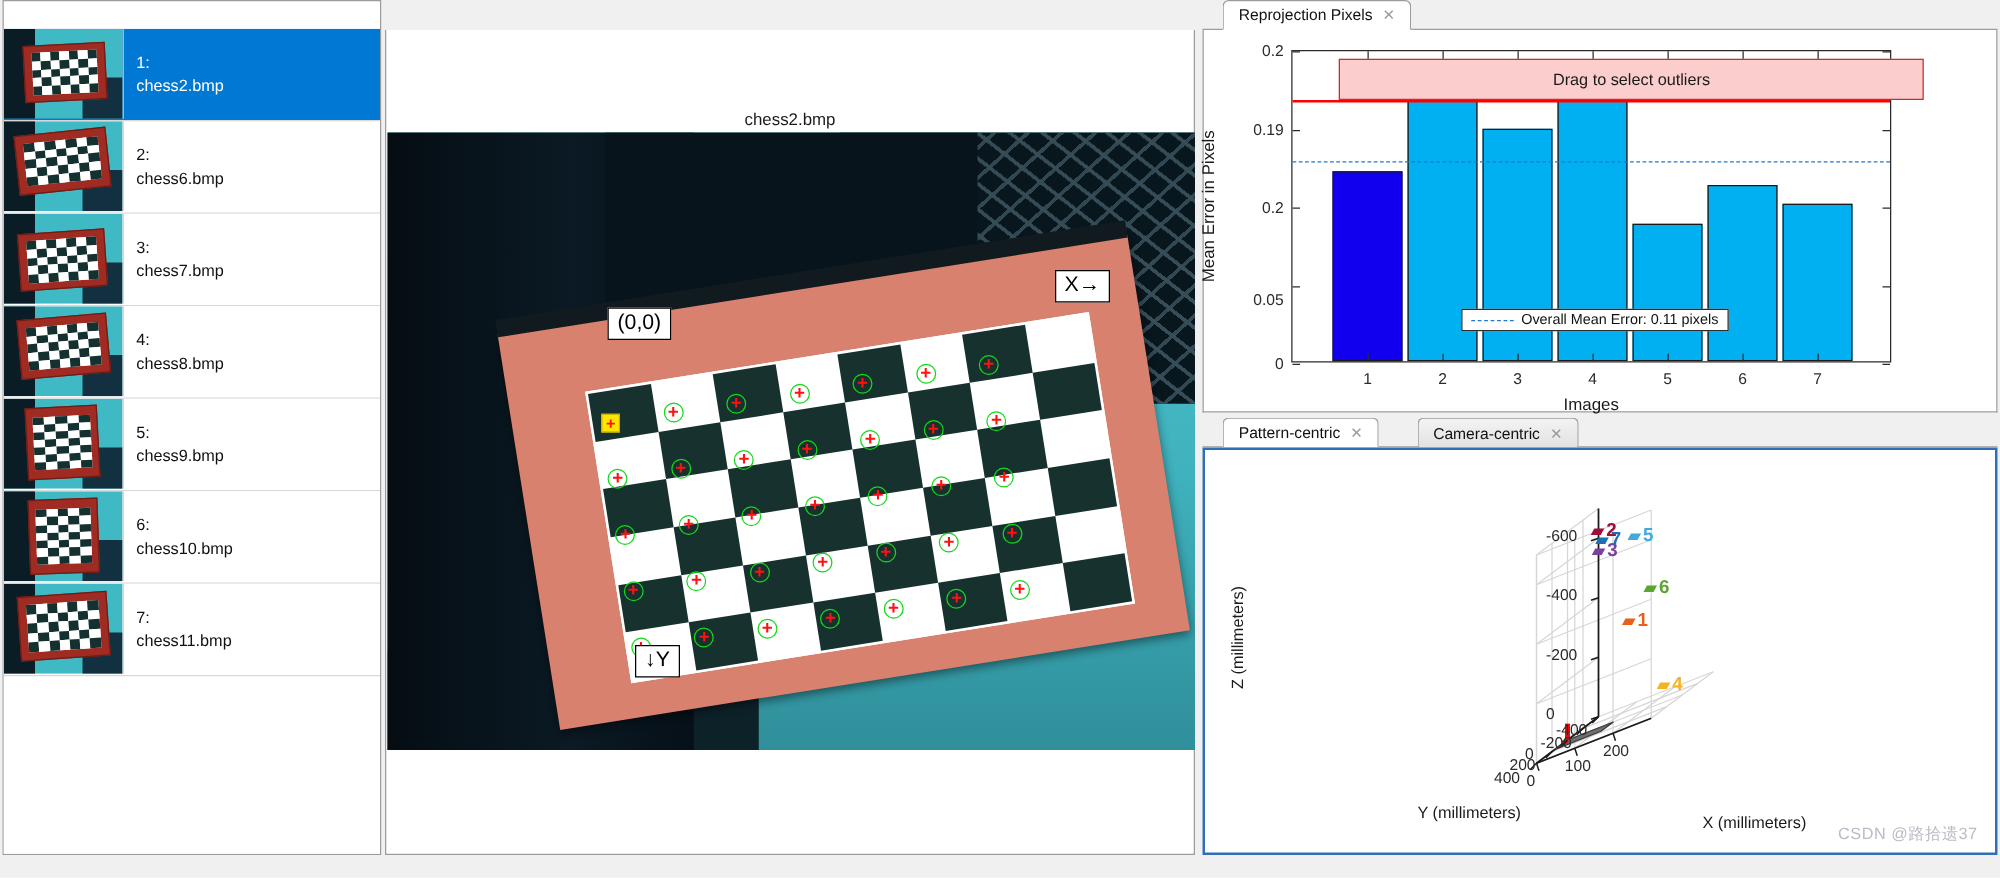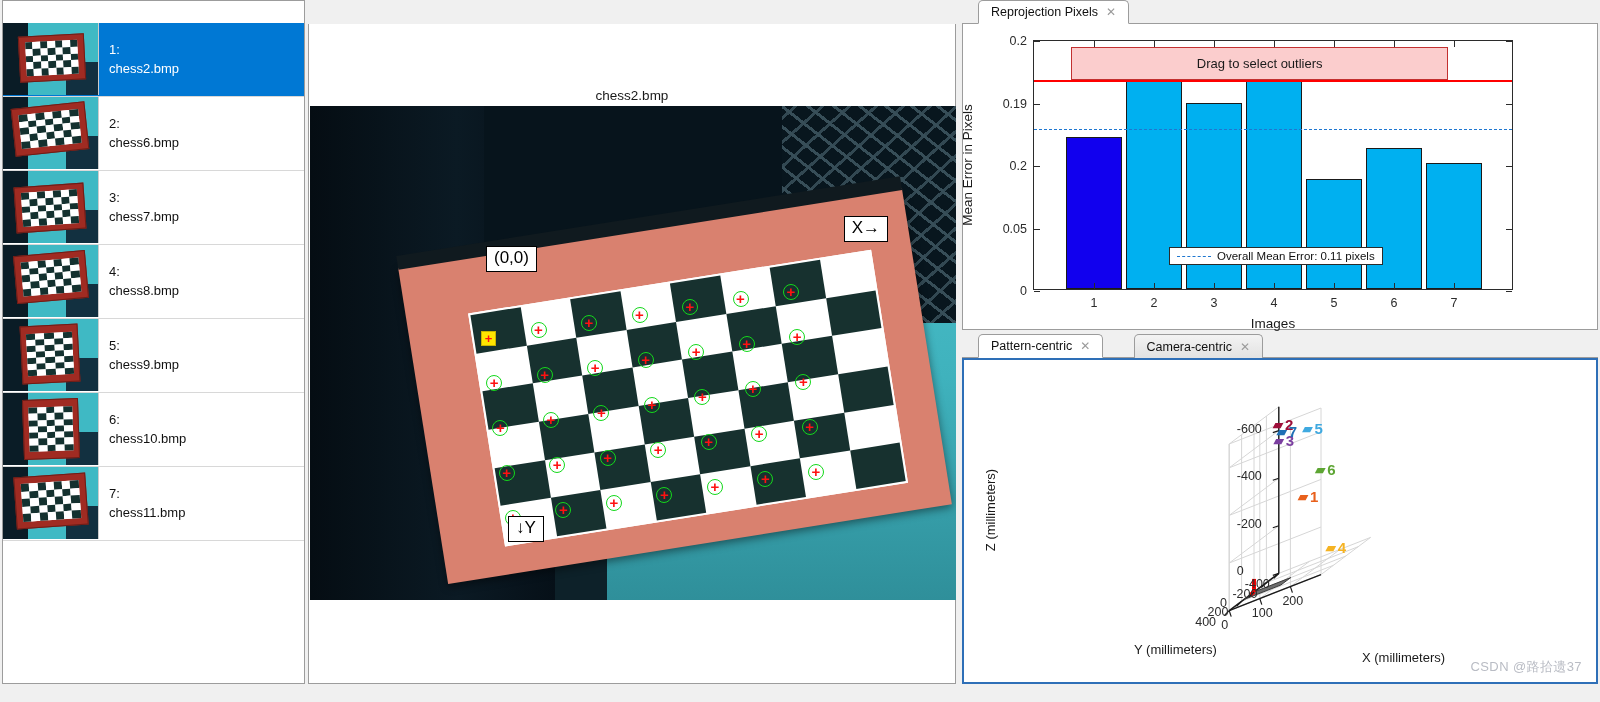--- a/index.html
+++ b/index.html
@@ -713,32 +713,32 @@
           <div class="bars" id="bars">
               <div class="bar sel" style="left: 32.4px; width: 55.2px; height: 152.5px;"></div>
               <div class="bar" style="left: 92.4px; width: 55.2px; height: 211.25px;"></div>
               <div class="bar" style="left: 152.4px; width: 55.2px; height: 186.25px;"></div>
               <div class="bar" style="left: 212.4px; width: 55.2px; height: 211.25px;"></div>
               <div class="bar" style="left: 272.4px; width: 55.2px; height: 110px;"></div>
               <div class="bar" style="left: 332.4px; width: 55.2px; height: 141.25px;"></div>
               <div class="bar" style="left: 392.4px; width: 55.2px; height: 126.25px;"></div>
             </div>
         <div class="outlier-line" style="top: 38.75px;"></div>
-            <div class="drag-band" style="left: 37.2px; width: 377px; top: 6px; height: 32.75px;">
+            <div class="drag-band" style="left: 37.2px; width: 468px; top: 6px; height: 32.75px;">
               <span>Drag to select outliers</span>
             </div>
             <div class="mean-line" style="top: 87.5px;"></div>
             <div class="chart-legend" style="left: 135px; top: 206px;">
               <span class="cl-dash"></span>
               <span>Overall Mean Error: 0.11 pixels</span>
             </div>
             <div class="ytick" style="top: 250px;">0</div>
             <div class="ytick-mark " style="top: 250px;"></div>
             <div class="ytick-mark r" style="top: 250px;"></div>
-            <div class="ytick" style="top: 188px; padding-left: 26px;">0.05</div>
+            <div class="ytick" style="top: 199px; padding-left: 26px;">0.05</div>
             <div class="ytick-mark " style="top: 187.5px;"></div>
             <div class="ytick-mark r" style="top: 187.5px;"></div>
             <div class="ytick" style="top: 125px;">0.2</div>
             <div class="ytick-mark " style="top: 125px;"></div>
             <div class="ytick-mark r" style="top: 125px;"></div>
             <div class="ytick" style="top: 62.5px;">0.19</div>
             <div class="ytick-mark " style="top: 62.5px;"></div>
             <div class="ytick-mark r" style="top: 62.5px;"></div>
             <div class="ytick" style="top: 0px;">0.2</div>
             <div class="ytick-mark " style="top: 0px;"></div>

